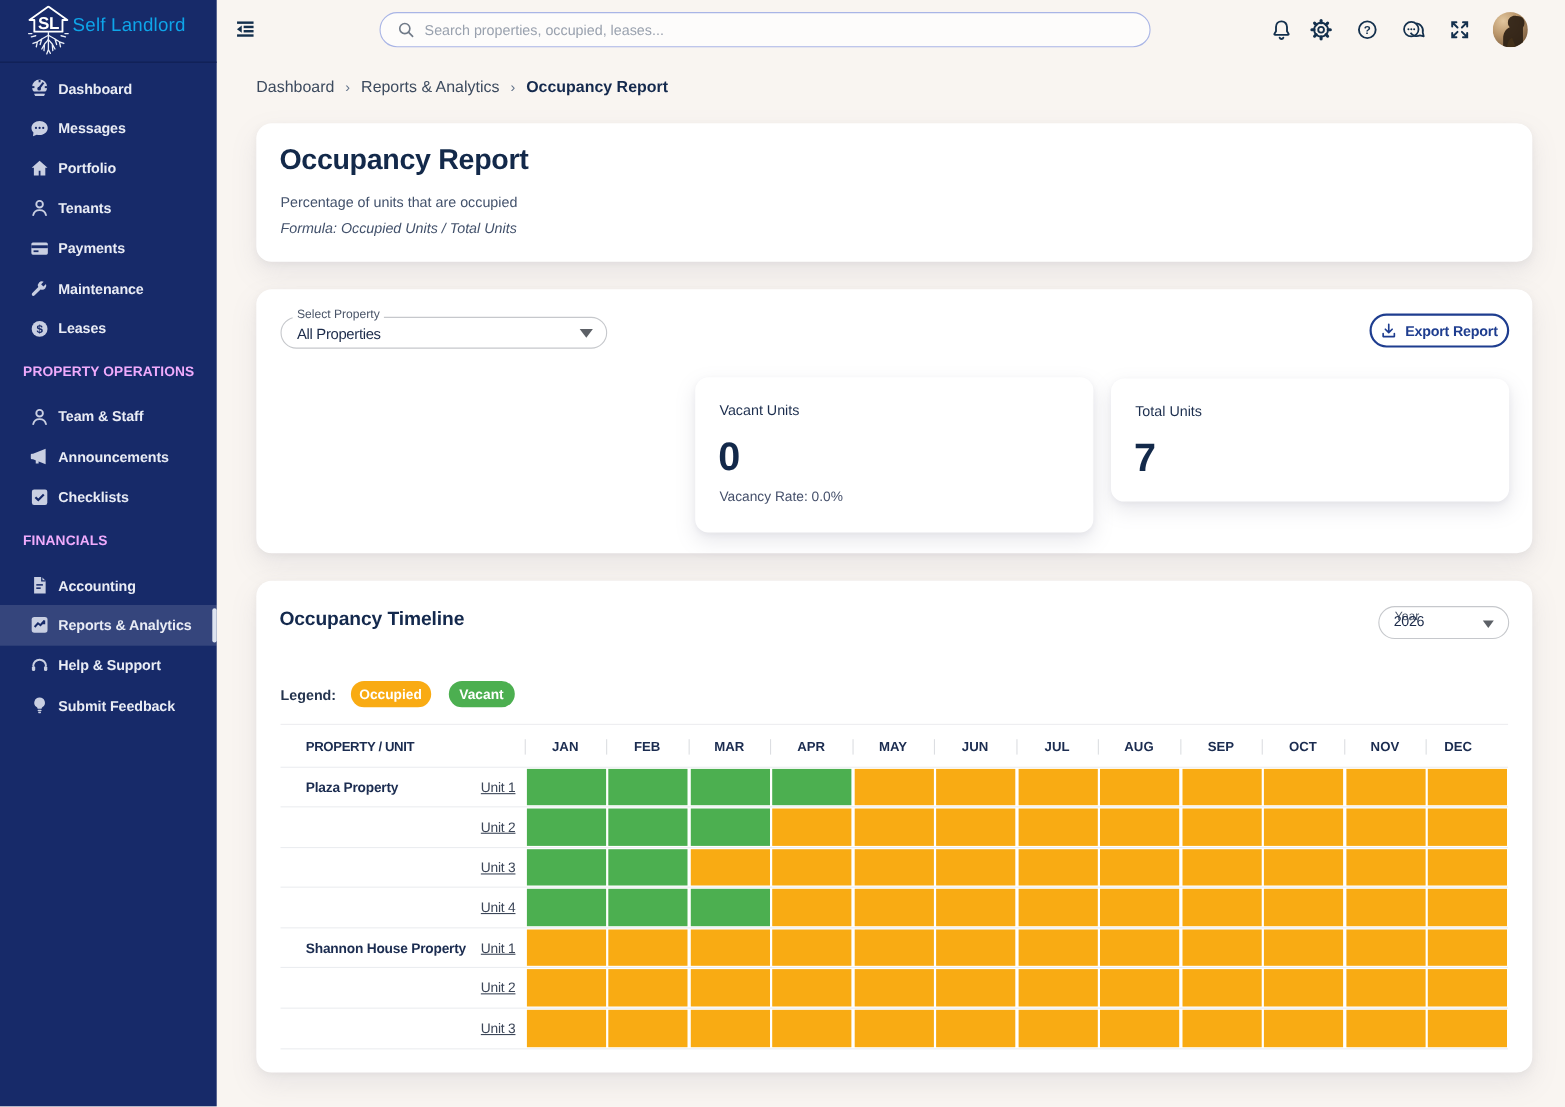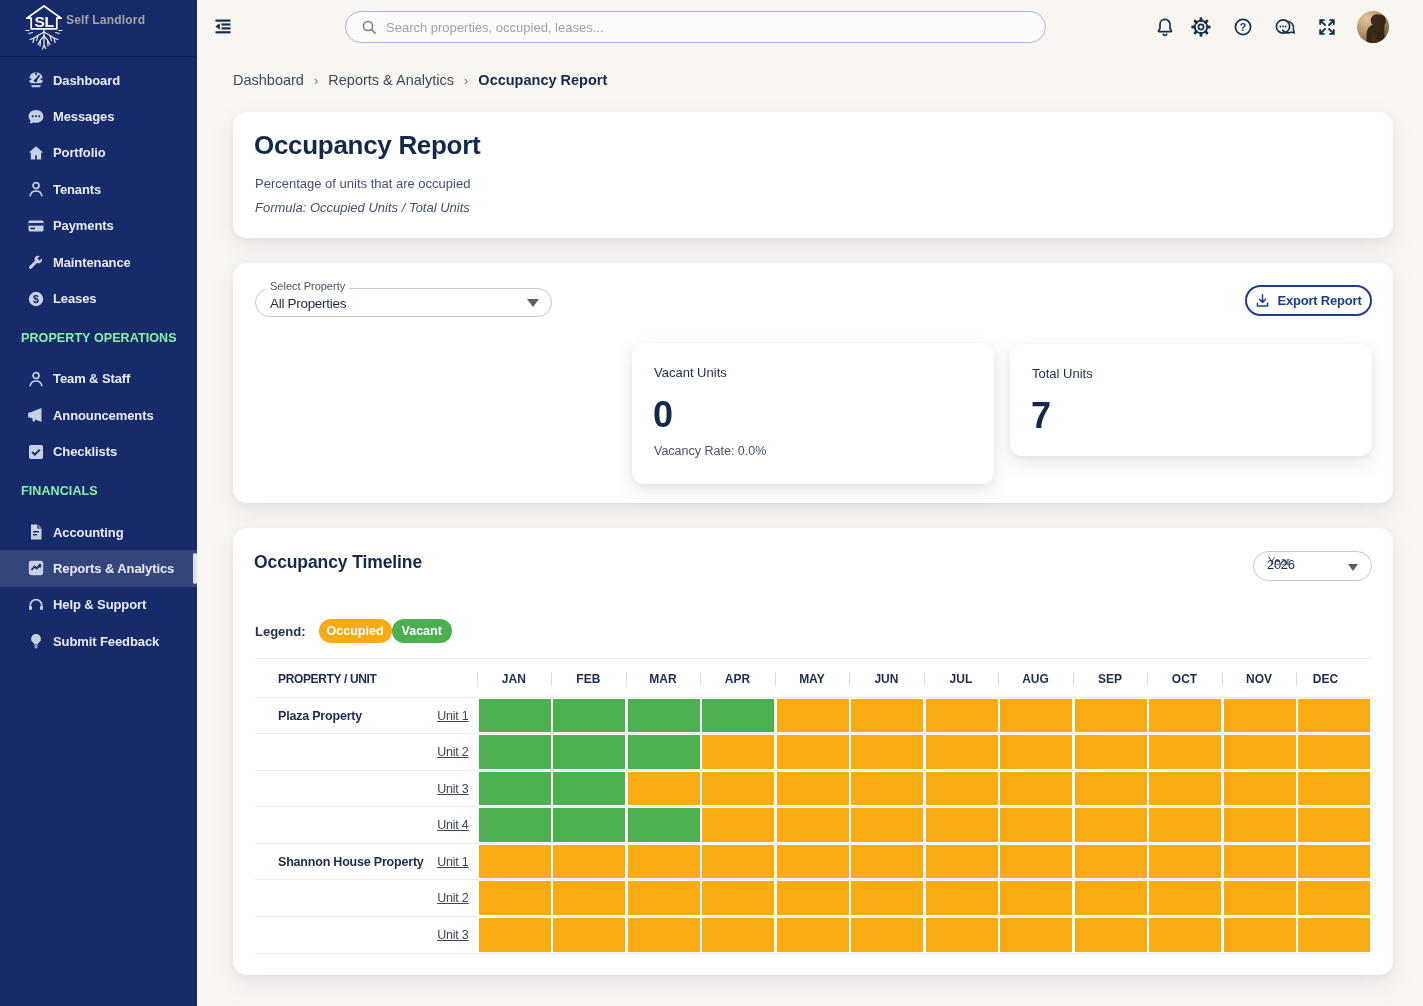--- a/index.html
+++ b/index.html
@@ -1,28 +1,28 @@
 <!DOCTYPE html>
 <html><head><meta charset="utf-8">
 <style>
 * { margin:0; padding:0; box-sizing:border-box; }
 html,body { width:1423px; height:1006px; overflow:hidden; }
 body { font-family:"Liberation Sans", sans-serif; background:#f9f5f1; position:relative; }
 
 .sidebar { position:absolute; left:0; top:0; width:197px; height:1006px; background:#172a69; }
 .sb-head { height:57px; border-bottom:1px solid #101f52; position:relative; }
 .sb-logo { position:absolute; left:24px; top:5px;text-align:center; }
-.sb-title { position:absolute; left:66px; top:13px; color:#a3a3a3; font-size:12px; font-weight:700; letter-spacing:.2px; }
+.sb-title { position:absolute; left:66px; top:13px; color:#0ea5e9; font-size:17px; font-weight:400; letter-spacing:.2px; }
 .nav { padding-top:5px; }
 .nav-item { height:36.4px; display:flex; align-items:center; position:relative; }
 .nav-item .ico { position:absolute; left:26px; width:20px; height:20px; display:flex; align-items:center; justify-content:center; }
 .nav-item .lbl { position:absolute; left:53px; color:#e9ecf5; font-size:13px; font-weight:700; letter-spacing:-.1px; }
 .nav-item.active { background:rgba(255,255,255,0.13); }
 .nav-item.active::after { content:""; position:absolute; right:0; top:3px; bottom:3px; width:4px; background:#dde3f0; border-radius:2px; }
-.nav-sec { height:30px; line-height:30px; margin:6px 0 8px 0; padding-left:21px; color:#86efac; font-size:12.5px; font-weight:700; letter-spacing:.1px; }
+.nav-sec { height:30px; line-height:30px; margin:6px 0 8px 0; padding-left:21px; color:#f0abfc; font-size:12.5px; font-weight:700; letter-spacing:.1px; }
 
 .topbar { position:absolute; left:197px; top:0; width:1226px; height:56px; }
 .menubtn { position:absolute; left:18px; top:19px; }
 .search { position:absolute; left:148px; top:11px; width:701px; height:32px; border:1px solid #a9b5e6; border-radius:16px; background:#fdfcfb; display:flex; align-items:center; padding-left:15px; }
 .search .ph { color:#99a1ae; font-size:13px; margin-left:9px; }
 .tico { position:absolute; top:17px; width:20px; height:20px; }
 .avatar { position:absolute; left:1160px; top:11px; width:32px; height:32px; border-radius:50%; overflow:hidden; }
 
 .crumbs { position:absolute; left:233px; top:72px; font-size:14.5px; color:#3c4a5e; }
 .crumbs .sep { color:#64748b; margin:0 10px; font-size:13px; }
@@ -326,21 +326,21 @@
 
 <div class="card card3">
   <div class="h2">Occupancy Timeline</div>
   <div class="msel sel-year">
       <span class="mlab">Year</span>
       <span class="mval">2026</span>
       <span class="arr"></span>
     </div>
   <div class="legend">
       <span class="llab">Legend:</span>
-      <span class="chip" style="background:#f9ab13;padding:0 8px;margin-right:0">Occupied</span>
+      <span class="chip" style="background:#f9ab13;padding:0 8px;margin-right:16px">Occupied</span>
       <span class="chip" style="background:#4caf50;padding:0 10px">Vacant</span>
     </div>
   <div class="tbl">
 <div class="trow thead">
         <div class="c0">
           <span class="mt0">PROPERTY / UNIT</span>
         </div>
 <div class="mcell">
           <span class="mt">JAN</span>
         </div>

